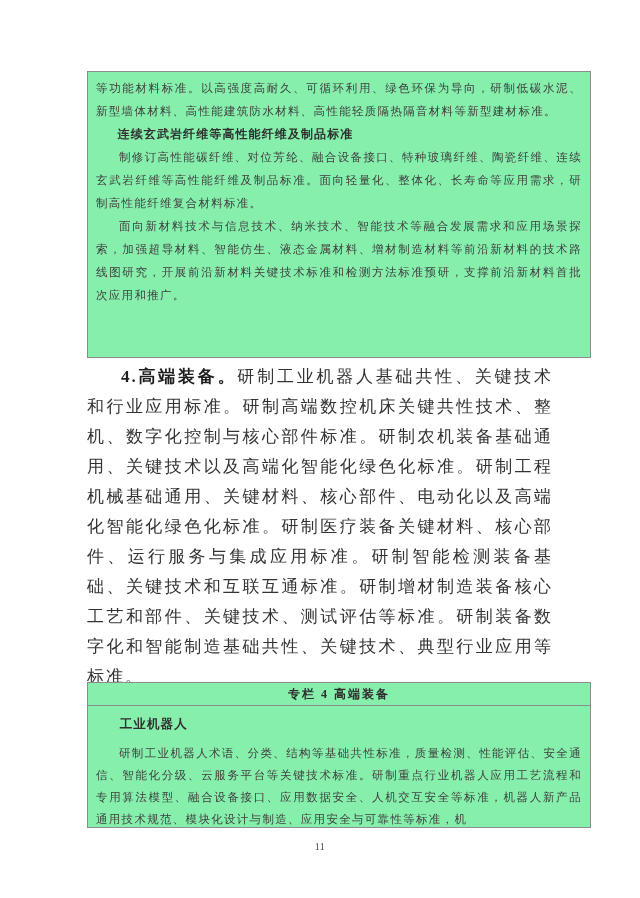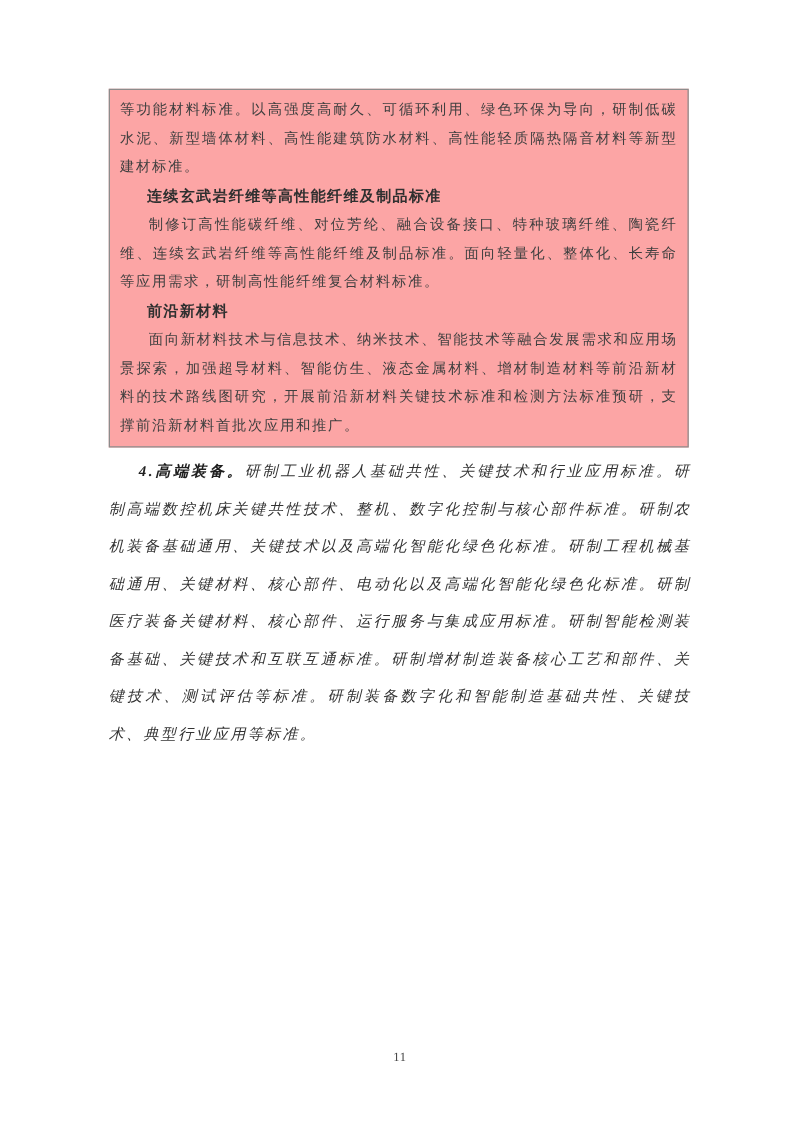--- a/index.html
+++ b/index.html
@@ -16,24 +16,24 @@
   .page {
     position: relative;
     width: 640px;
     height: 898px;
     background: #ffffff;
     overflow: hidden;
   }
   .doc-box {
     position: absolute;
     left: 87px;
-    width: 464px;
+    width: 504px;
     box-sizing: border-box;
     border: 1px solid #8c8c8c;
-    background: #fca5a5;
+    background: #86efac;
   }
   .box-materials {
     top: 71px;
     height: 287px;
     padding: 5px 8px 5px 8px;
   }
   .box-para {
     margin: 0;
     font-size: 11.5px;
     line-height: 23px;
@@ -52,27 +52,26 @@
     letter-spacing: 1.1px;
     text-indent: 1.8em;
     color: #303030;
   }
   .main-para {
     position: absolute;
     left: 87px;
     top: 362px;
     width: 466px;
     margin: 0;
-    font-size: 12px;
+    font-size: 17px;
     line-height: 30px;
     letter-spacing: 1.9px;
     text-align: justify;
     text-indent: 2em;
     color: #333333;
-    font-style: italic;
   }
   .main-lead {
     font-weight: bold;
     color: #1f1f1f;
   }
   .box-equipment {
     top: 682px;
     height: 146px;
     padding: 0;
   }
@@ -111,24 +110,30 @@
 </style>
 </head>
 <body>
 
 <div class="page">
 
   <div class="doc-box box-materials">
     <p class="box-para">等功能材料标准。以高强度高耐久、可循环利用、绿色环保为导向，研制低碳水泥、新型墙体材料、高性能建筑防水材料、高性能轻质隔热隔音材料等新型建材标准。</p>
     <p class="box-heading">连续玄武岩纤维等高性能纤维及制品标准</p>
     <p class="box-para indent">制修订高性能碳纤维、对位芳纶、融合设备接口、特种玻璃纤维、陶瓷纤维、连续玄武岩纤维等高性能纤维及制品标准。面向轻量化、整体化、长寿命等应用需求，研制高性能纤维复合材料标准。</p>
-    <p class="box-heading">前沿新材料</p>
     <p class="box-para indent">面向新材料技术与信息技术、纳米技术、智能技术等融合发展需求和应用场景探索，加强超导材料、智能仿生、液态金属材料、增材制造材料等前沿新材料的技术路线图研究，开展前沿新材料关键技术标准和检测方法标准预研，支撑前沿新材料首批次应用和推广。</p>
   </div>
 
   <p class="main-para">
     <span class="main-lead">4.高端装备。</span><span>研制工业机器人基础共性、关键技术和行业应用标准。研制高端数控机床关键共性技术、整机、数字化控制与核心部件标准。研制农机装备基础通用、关键技术以及高端化智能化绿色化标准。研制工程机械基础通用、关键材料、核心部件、电动化以及高端化智能化绿色化标准。研制医疗装备关键材料、核心部件、运行服务与集成应用标准。研制智能检测装备基础、关键技术和互联互通标准。研制增材制造装备核心工艺和部件、关键技术、测试评估等标准。研制装备数字化和智能制造基础共性、关键技术、典型行业应用等标准。</span>
   </p>
 
+  <div class="doc-box box-equipment">
+    <div class="box-eq-title">专栏 4 高端装备</div>
+    <div class="box-eq-content">
+      <p class="box-heading">工业机器人</p>
+      <p class="box-para indent">研制工业机器人术语、分类、结构等基础共性标准，质量检测、性能评估、安全通信、智能化分级、云服务平台等关键技术标准。研制重点行业机器人应用工艺流程和专用算法模型、融合设备接口、应用数据安全、人机交互安全等标准，机器人新产品通用技术规范、模块化设计与制造、应用安全与可靠性等标准，机</p>
+    </div>
+  </div>
 
   <div class="page-num">11</div>
 
 </div>
 
 </body></html>

